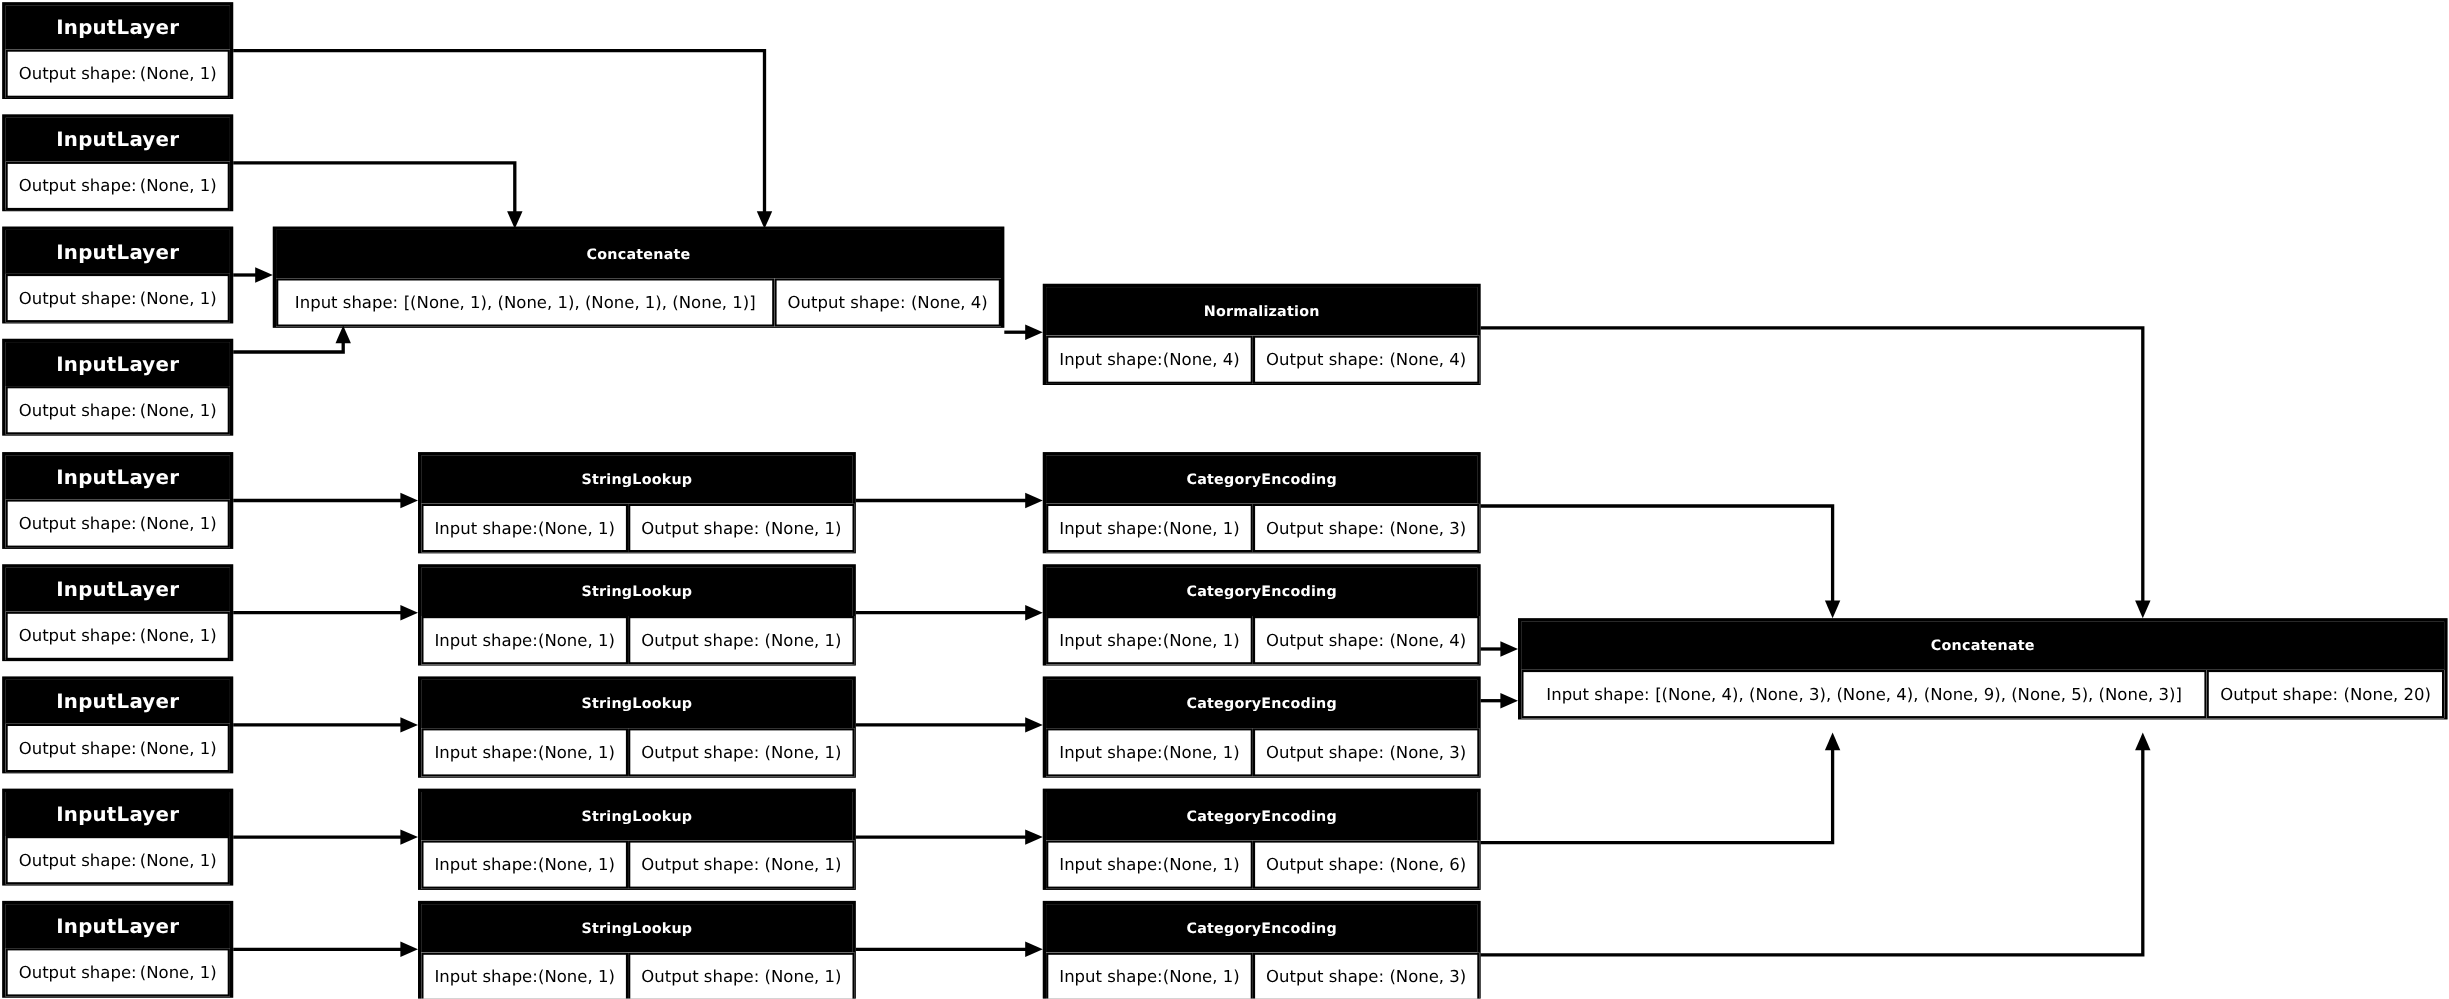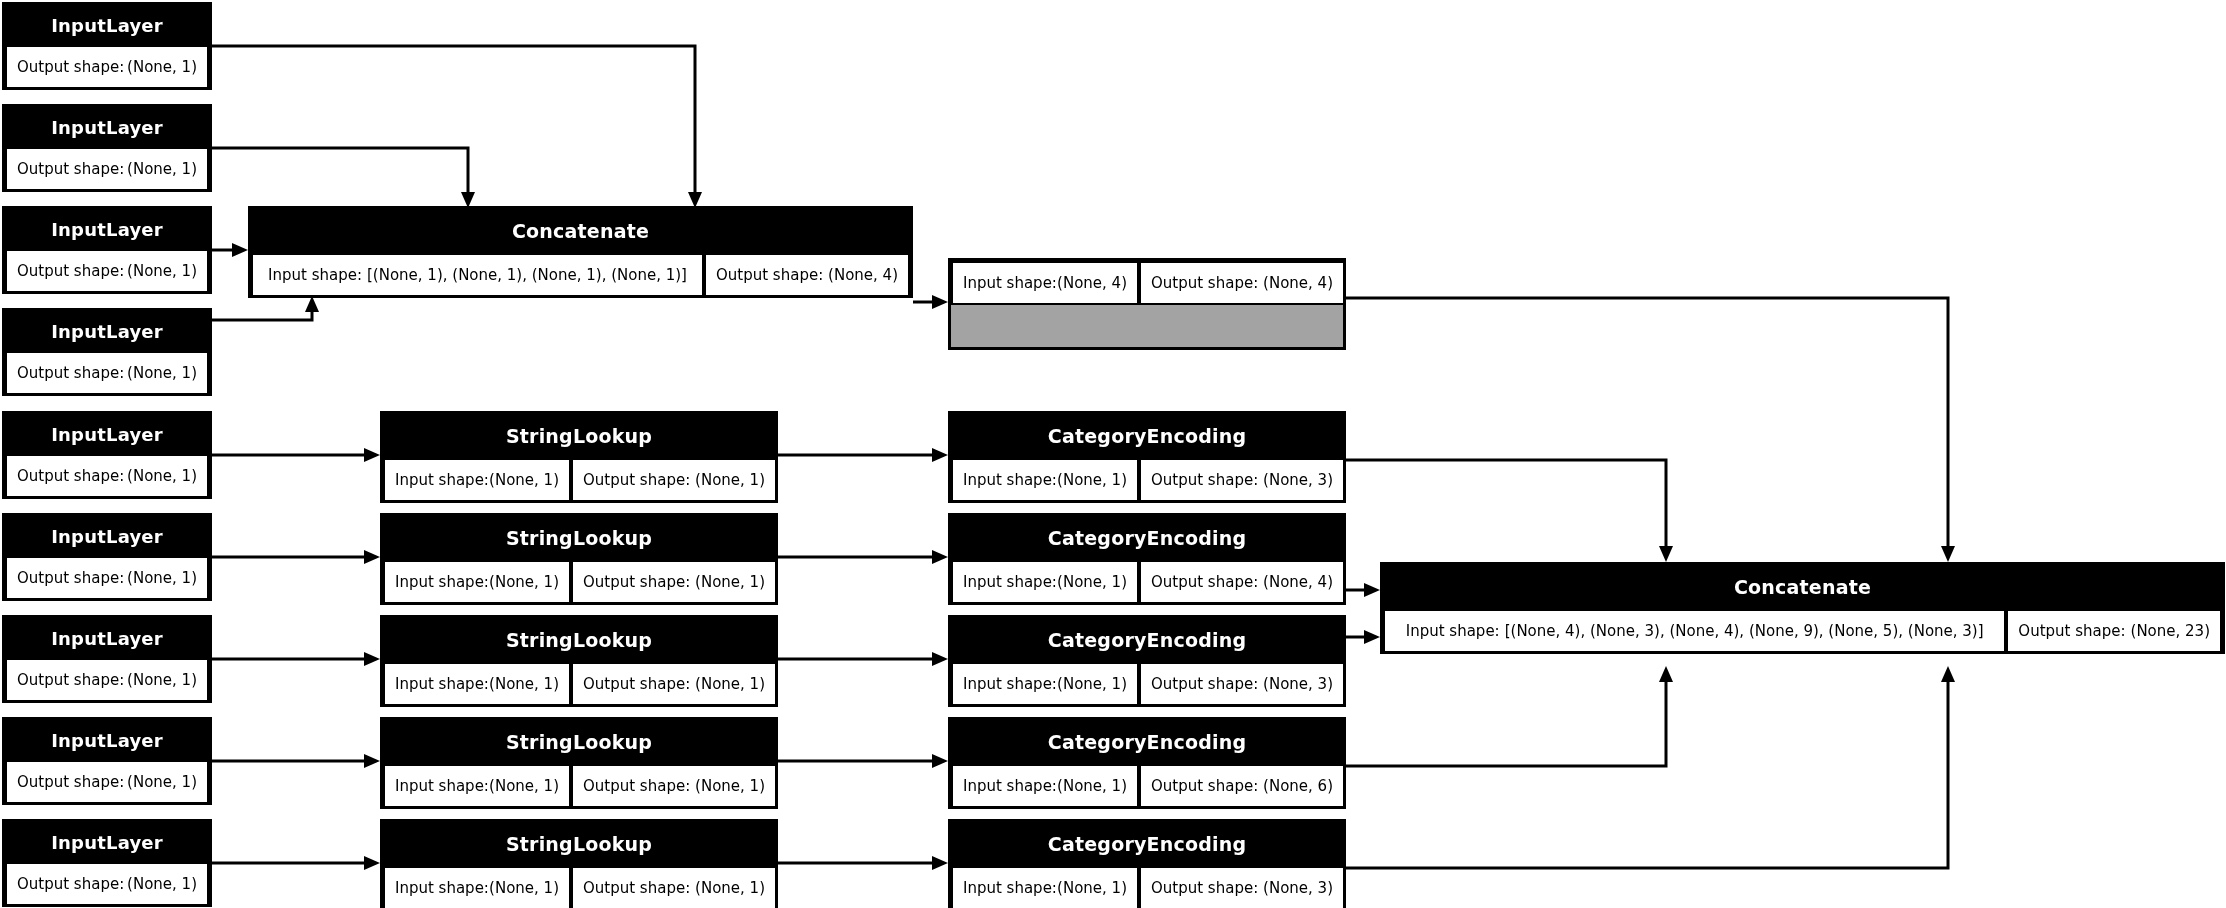--- a/index.html
+++ b/index.html
@@ -19,21 +19,21 @@
     padding:0 10px;border:2px solid #000000;
   }
   .node .cell + .cell{border-left:2px solid #000000;}
   .cell .lbl{font-weight:normal;}
   .cell .val{font-weight:normal;}
   .cell .sp{display:inline-block;width:5px;}
 
   
   .sz-sm .title{font-size:18px;height:40px;}
   .sz-sm .cell{font-size:15px;height:44px;}
-  .sz-md .title{font-size:19px;height:44px;}
+  .sz-md .title{font-size:13px;height:44px;}
   .sz-md .cell{font-size:15px;height:44px;text-align:center;}
 
   svg#wires{position:absolute;left:0;top:0;width:2226px;height:908px;pointer-events:none;}
   svg#wires path,svg#wires line{stroke:#000;stroke-width:3;fill:none;}
   svg#wires polygon{fill:#000;}
 </style>
 </head>
 <body>
 
 <div id="canvas">
@@ -92,20 +92,21 @@
       </div>
       <div class="cell" style="width:206px;">
         <span class="lbl">Output shape:</span>
           <span class="sp"></span>
           <span class="val">(None, 4)</span>
       </div>
     </div>
   </div>
 
   <div class="node sz-md" style="left:948px;top:258px;width:398px;height:92px;">
+    <div class="title">Normalization</div>
     <div class="shapes">
       <div class="cell" style="width:188px;">
         <span class="lbl">Input shape:</span>
           <span class="sp"></span>
           <span class="val">(None, 4)</span>
       </div>
       <div class="cell" style="width:206px;">
         <span class="lbl">Output shape:</span>
           <span class="sp"></span>
           <span class="val">(None, 4)</span>
@@ -322,21 +323,21 @@
     <div class="title">Concatenate</div>
     <div class="shapes">
       <div class="cell" style="width:625px;">
         <span class="lbl">Input shape:</span>
           <span class="sp"></span>
           <span class="val">[(None, 4), (None, 3), (None, 4), (None, 9), (None, 5), (None, 3)]</span>
       </div>
       <div class="cell" style="width:216px;">
         <span class="lbl">Output shape:</span>
           <span class="sp"></span>
-          <span class="val">(None, 23)</span>
+          <span class="val">(None, 20)</span>
       </div>
     </div>
   </div>
 
   <svg id="wires" viewBox="0 0 2226 908">
 
     <g>
       <path d="M212,46 L695,46 L695,196"></path>
       <polygon points="695,208 688,192 702,192"></polygon>
     </g>

